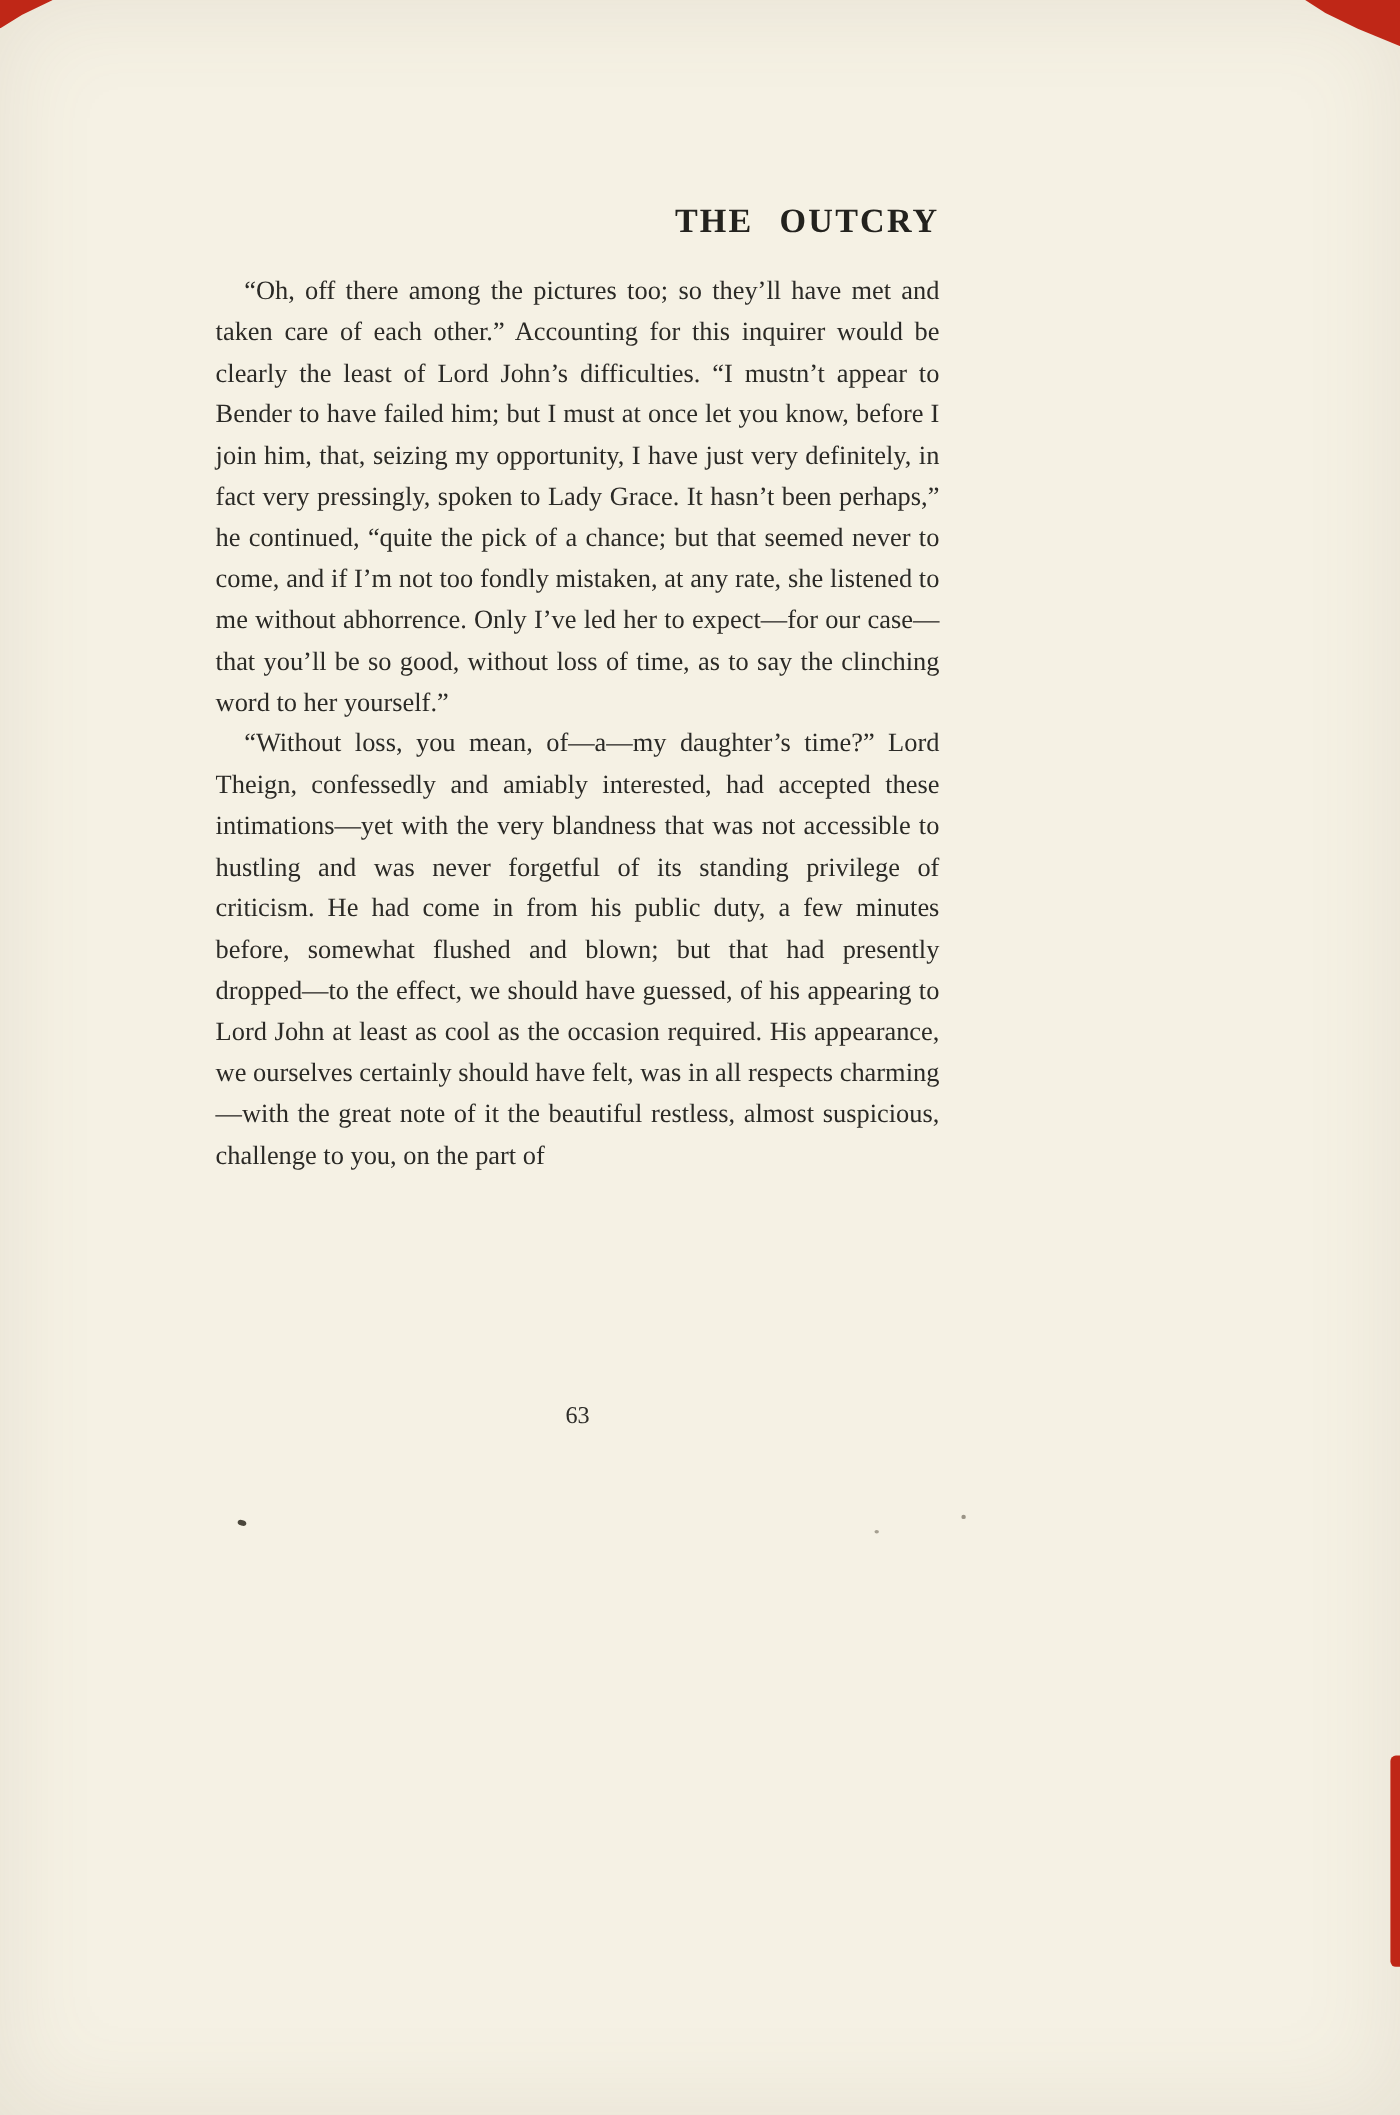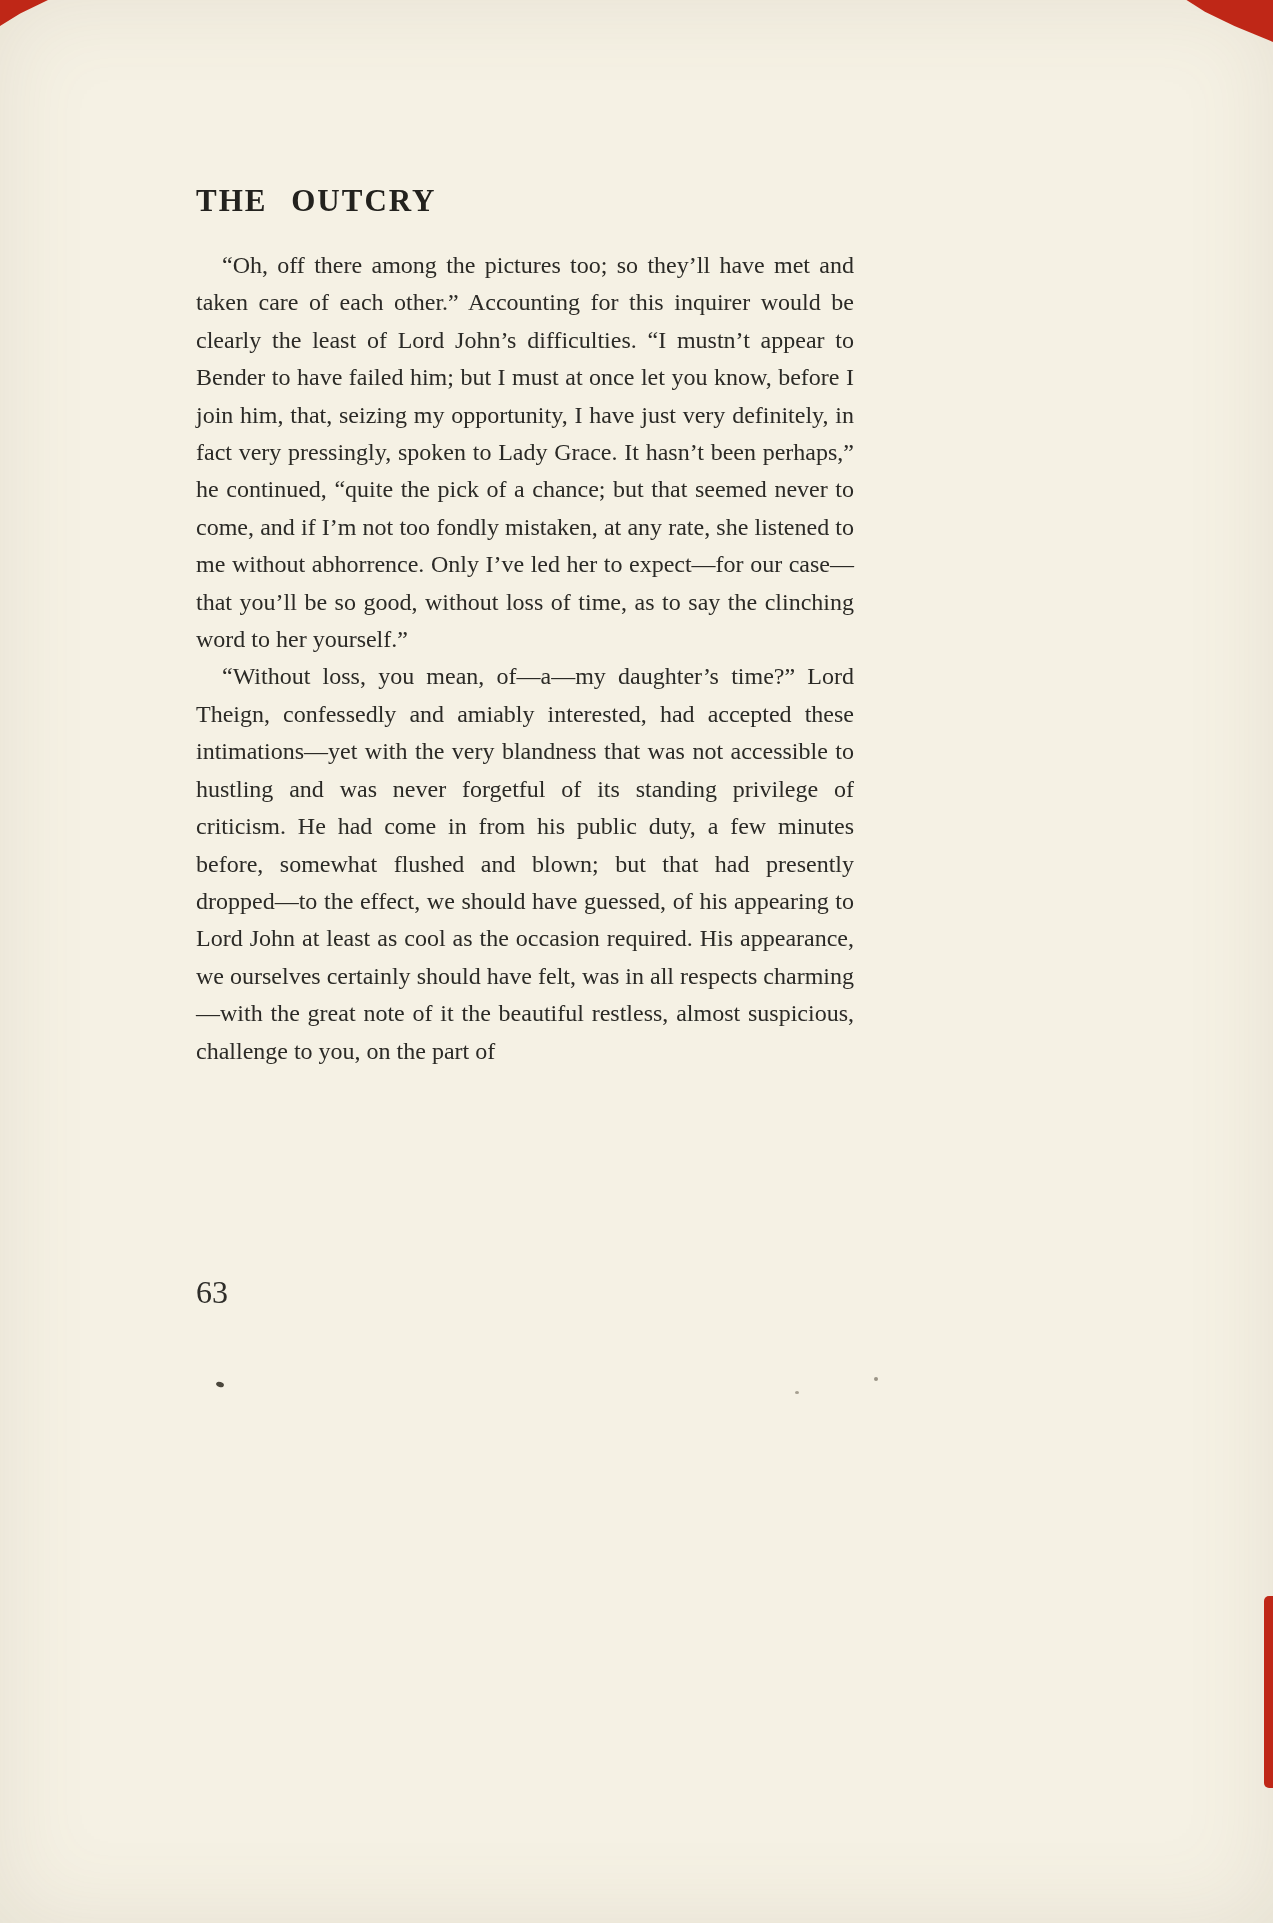--- a/index.html
+++ b/index.html
@@ -21,21 +21,21 @@
     font-family: "Liberation Serif", "DejaVu Serif", serif;
     color: var(--ink);
     box-shadow: inset 0 0 90px rgba(120,110,80,0.12);
   }
   .running-header {
     position: absolute;
     top: 183px;
     left: 196px;
     width: 658px;
     margin: 0;
-    text-align: left;
+    text-align: right;
     font-size: 31px;
     font-weight: bold;
     letter-spacing: 2px;
     word-spacing: 14px;
     color: #23221e;
   }
   .text-block {
     position: absolute;
     top: 247px;
     left: 196px;
@@ -47,21 +47,22 @@
   }
   .text-block p {
     margin: 0;
     text-indent: 26px;
   }
   .page-number {
     position: absolute;
     top: 1274px;
     left: 196px;
     width: 658px;
-    font-size: 32px;
+    text-align: center;
+    font-size: 22px;
     color: #2e2d29;
   }
   
   .stain {
     position: absolute;
     background: var(--stain);
   }
   .stain-tl {
     left: 0;
     top: 0;

